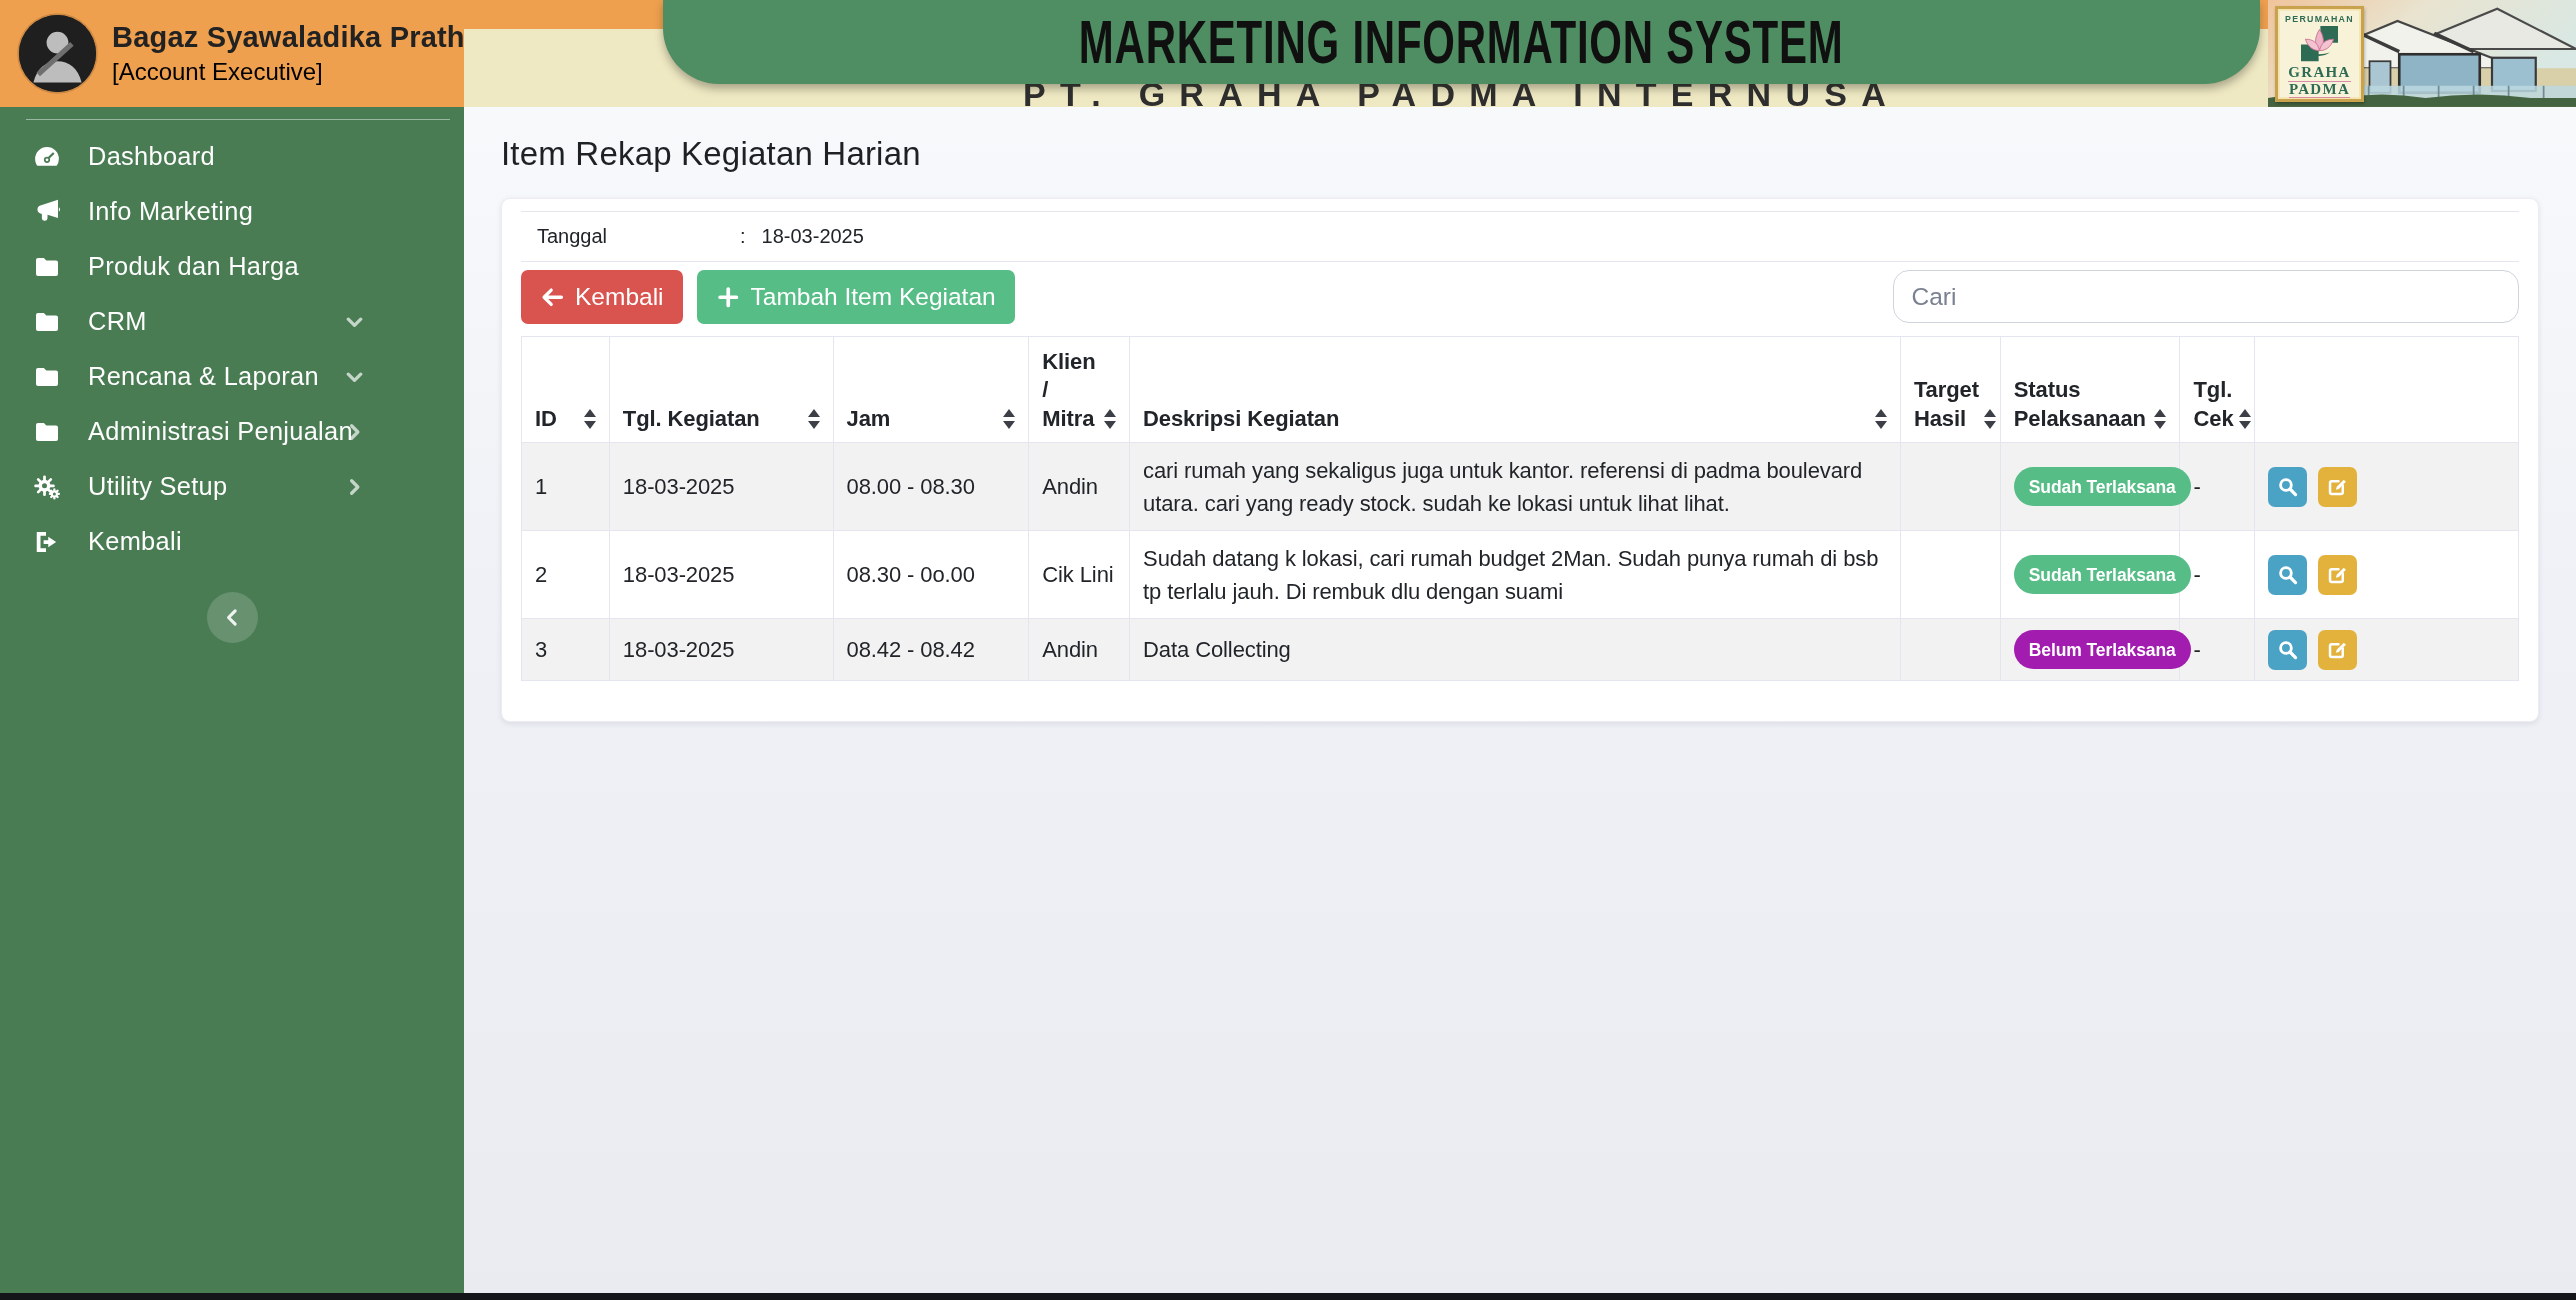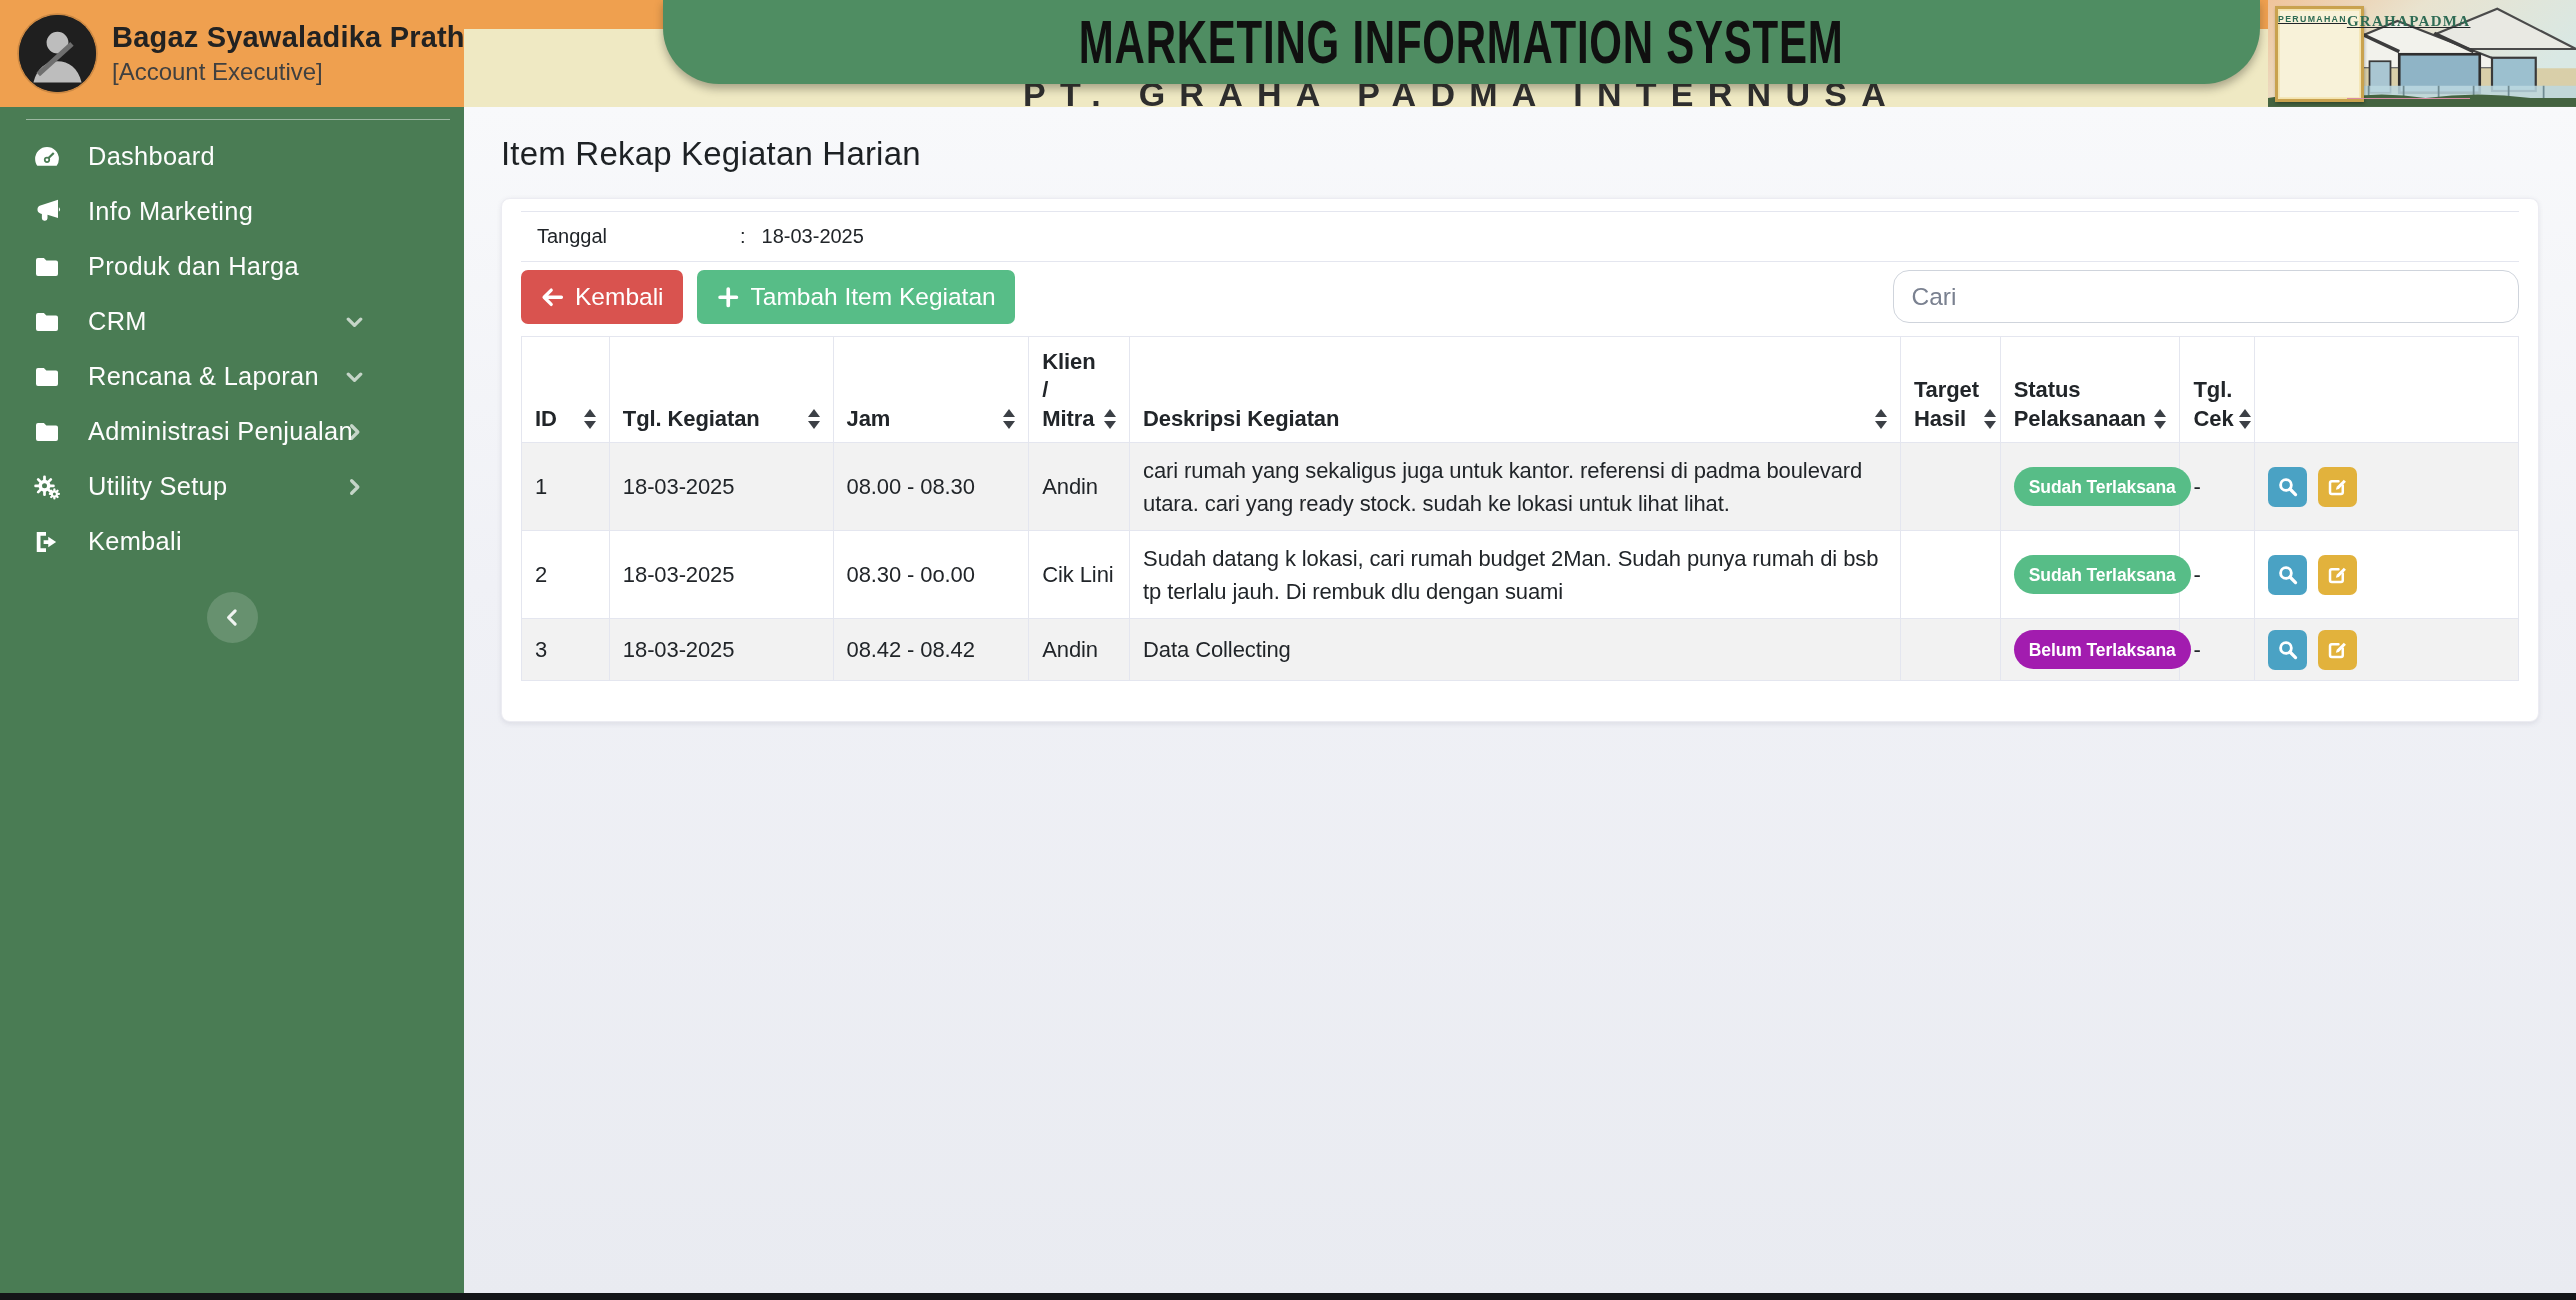--- a/index.html
+++ b/index.html
@@ -8,21 +8,21 @@
 
   .app { position:relative; width:2576px; height:1300px; display:flex; background:#fff; }
 
   
   .side-col { width:464px; flex:0 0 464px; background:#4a7c54; display:flex; flex-direction:column; }
   .user-area { height:107px; background:#efa04f; display:flex; align-items:center; padding:0 0 0 19px; overflow:hidden; }
   .avatar { width:77px; height:77px; border-radius:50%; background:#232323; flex:0 0 77px; overflow:hidden; position:relative; box-shadow:0 0 0 1.8px rgba(0,0,0,.15); }
   .avatar svg { position:absolute; inset:0; }
   .user-text { margin-left:16px; white-space:nowrap; overflow:hidden; }
   .user-name { font-size:29px; font-weight:700; color:#222; letter-spacing:0.2px; }
-  .user-role { font-size:24px; color:#404040; margin-top:3.5px; }
+  .user-role { font-size:24px; color:#000000; margin-top:3.5px; }
   .side-divider { border:none; border-top:1.8px solid rgba(255,255,255,.45); margin:12.3px 14px 8.8px 26px; }
   .nav { display:flex; flex-direction:column; }
   .nav-item { position:relative; height:55px; display:flex; align-items:center; padding-left:32px; cursor:pointer; color:#fdfdfd; }
   .nav-item .ico { width:30px; height:30px; flex:0 0 30px; display:flex; align-items:center; justify-content:center; }
   .nav-item .ico svg { width:30px; height:30px; }
   .nav-label { margin-left:26px; font-size:25.4px; font-weight:400; letter-spacing:0.3px; }
   .nav-chevron { position:absolute; left:343px; top:50%; transform:translateY(-50%); width:23px; height:23px; opacity:.85; }
   .collapse-btn { margin:23px auto 0 auto; width:51px; height:51px; border-radius:50%; border:none; background:rgba(255,255,255,.16); display:flex; align-items:center; justify-content:center; cursor:pointer; }
   .collapse-btn svg { width:21px; height:21px; }
 
@@ -30,21 +30,21 @@
   .main-col { flex:1; display:flex; flex-direction:column; min-width:0; }
 
   
   .banner { position:relative; height:107px; flex:0 0 107px; background:#efe9c3; }
   .banner-orange-strip { position:absolute; left:0; top:0; height:29px; width:1805px; background:#efa04f; }
   .banner-green-box { position:absolute; left:199px; top:0; width:1597px; height:84px; background:#4f8d62; border-radius:0 0 56px 56px; box-shadow:0 4.4px 8px rgba(40,40,30,.35); display:flex; align-items:center; justify-content:center; z-index:2; }
   .banner-title { font-size:50px; font-weight:800; color:#101010; letter-spacing:0.9px; transform:scale(.84,1.22); white-space:nowrap; }
   .banner-subtitle { position:absolute; left:199px; top:75px; width:1597px; text-align:center; font-size:34px; font-weight:700; letter-spacing:.42em; color:#2e2e2e; z-index:1; }
   .banner-photo { position:absolute; right:0; top:0; width:308px; height:107px; z-index:3; overflow:hidden; }
   .banner-photo > svg.house { position:absolute; inset:0; }
-  .brand-logo { position:absolute; left:7px; top:6.1px; width:89px; height:96px; background:#f8f2d9; border:3.5px solid #c9a24e; box-shadow:inset 0 0 0 1.8px #f3e3ae, 0.9px 1.8px 3.5px rgba(0,0,0,.35); display:flex; flex-direction:row; padding-top:5.3px;text-decoration:underline; }
+  .brand-logo { position:absolute; left:7px; top:6.1px; width:89px; height:96px; background:#f8f2d9; border:3.5px solid #c9a24e; box-shadow:inset 0 0 0 1.8px #f3e3ae, 0.9px 1.8px 3.5px rgba(0,0,0,.35); display:flex; flex-direction:column; align-items:center; padding-top:5.3px; }
   .brand-top { font-size:8.8px; font-weight:700; color:#2e6b54; letter-spacing:1.3px; }
   .brand-lotus { width:39px; height:37px; margin:1.8px 0 1.8px 0; }
   .brand-word { font-family:"Liberation Serif", serif; font-size:15px; font-weight:700; color:#2e6b54; letter-spacing:1.3px; line-height:1.05; border-bottom:1.8px solid #d98ca5; }
 
   
   .content { flex:1; background:linear-gradient(180deg,#f8f9fb 0%, #f0f1f6 40%, #e9ebf1 100%); padding:28px 37px 0 37px; }
   .page-title { font-size:33px; font-weight:500; color:#1d2124; margin-bottom:24.5px; letter-spacing:0.2px; }
 
   .card { background:#fff; border:0.9px solid #ececf2; border-radius:8.8px; box-shadow:0 1.8px 5.3px rgba(70,70,100,.10); padding:12.3px 19px 40px 19px; }
 

